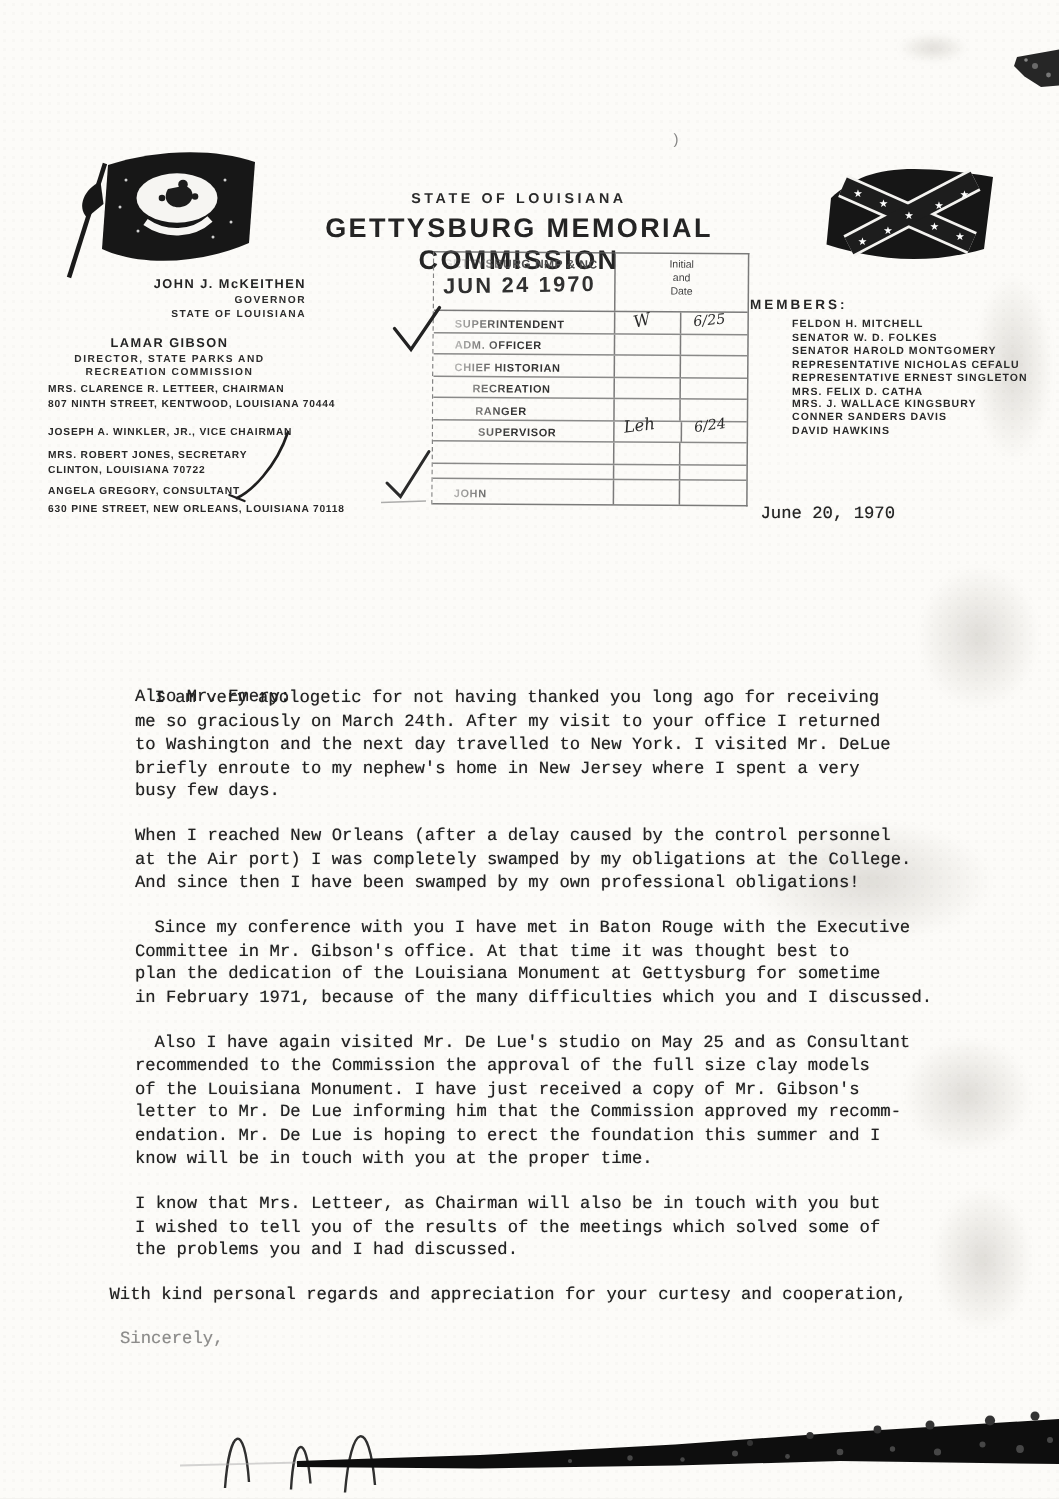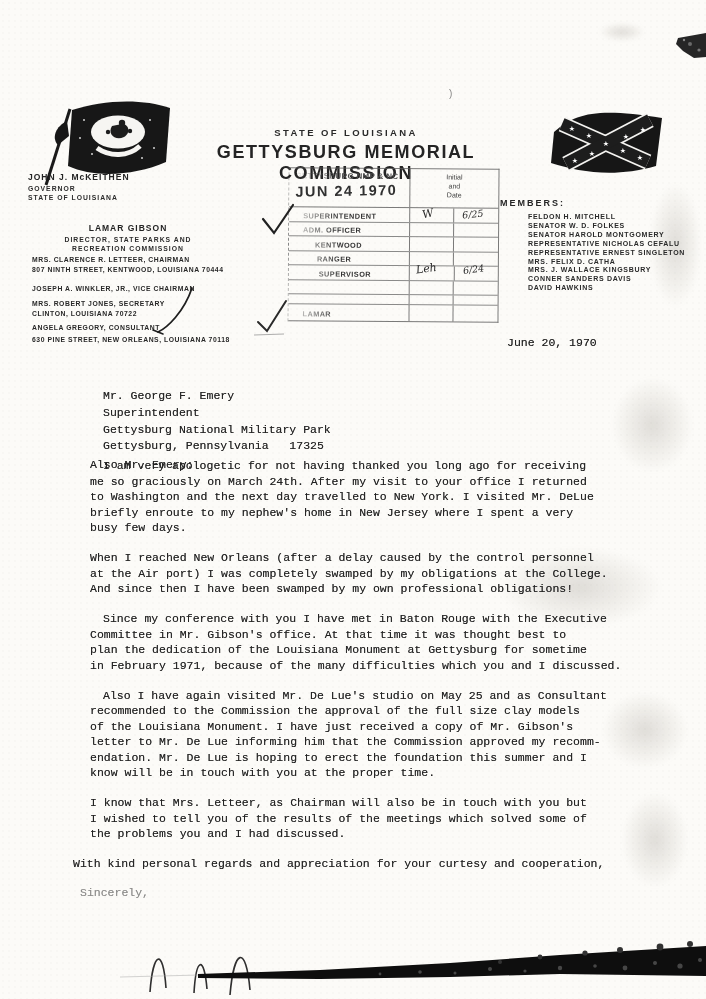--- a/index.html
+++ b/index.html
@@ -7,25 +7,25 @@
   .page{
     position:relative;width:706px;height:999px;margin:0 auto;
     background:#fcfbf8;
     background-image:radial-gradient(rgba(60,55,45,.018) 1px, transparent 1px);
     background-size:6px 6px;
     overflow:hidden;
     font-family:"Liberation Sans", sans-serif;
     color:#1e1e1e;
   }
   
-  .lh-left{position:absolute;left:28px;top:172px;width:176px;text-align:left;}
+  .lh-left{position:absolute;left:28px;top:184px;width:176px;text-align:right;}
   .gov-name{font-size:8.5px;font-weight:700;letter-spacing:1px;color:#242424;}
   .gov-title{font-size:6.8px;font-weight:700;letter-spacing:1px;margin-top:3px;color:#2c2c2c;}
   .gov-org{font-size:6.8px;font-weight:700;letter-spacing:1px;margin-top:2px;color:#2c2c2c;}
-  .dir-block{position:absolute;left:40px;top:223px;width:176px;text-align:center;}
+  .dir-block{position:absolute;left:25px;top:223px;width:176px;text-align:center;}
   .officers{position:absolute;left:32px;top:256px;width:230px;text-align:left;}
   .officer-line{font-size:6.8px;font-weight:700;letter-spacing:.55px;line-height:8px;color:#282828;white-space:nowrap;}
   .o1{margin-top:2px}.o2{margin-top:11px}.o3{margin-top:7px}.o4{margin-top:2px}.o5{margin-top:6px}.o6{margin-top:4px}
   
   .heading{position:absolute;left:196px;top:127px;width:300px;text-align:center;}
   .heading-state{font-size:9.5px;font-weight:700;letter-spacing:2.4px;color:#2a2a2a;}
   .heading-commission{font-size:18px;font-weight:700;letter-spacing:1.6px;margin-top:4px;color:#242424;}
   
   .stamp{position:absolute;left:288px;top:168px;width:211px;transform:rotate(.4deg);color:#3b3b3b;}
   .stamp-box{border:1px solid rgba(90,90,90,.8);border-left:1px dashed rgba(120,120,120,.9);}
@@ -145,21 +145,26 @@
         <div class="st-date">
             <span class="hand hand-625">6/25</span>
           </div>
       </div>
       <div class="st-row">
         <div class="st-label fadeL">ADM. OFFICER</div>
         <div class="st-init"></div>
           <div class="st-date"></div>
       </div>
       <div class="st-row">
-        <div class="st-label fadeL" style="padding-left:26px;">KENTWOOD</div>
+        <div class="st-label fadeL">CHIEF HISTORIAN</div>
+        <div class="st-init"></div>
+          <div class="st-date"></div>
+      </div>
+      <div class="st-row">
+        <div class="st-label fadeL" style="padding-left:26px;">RECREATION</div>
         <div class="st-init"></div>
           <div class="st-date"></div>
       </div>
       <div class="st-row">
         <div class="st-label fadeL" style="padding-left:28px;">RANGER</div>
         <div class="st-init"></div>
           <div class="st-date"></div>
       </div>
       <div class="st-row">
         <div class="st-label fadeL" style="padding-left:30px;">SUPERVISOR</div>
@@ -174,21 +179,21 @@
         <div class="st-label"></div>
           <div class="st-init"></div>
           <div class="st-date"></div>
       </div>
       <div class="st-row gap">
         <div class="st-label"></div>
           <div class="st-init"></div>
           <div class="st-date"></div>
       </div>
       <div class="st-row file">
-        <div class="st-label fadeL" style="padding-top:5px;">LAMAR</div>
+        <div class="st-label fadeL" style="padding-top:5px;">JOHN</div>
         <div class="st-init"></div>
           <div class="st-date"></div>
       </div>
     </div>
   </div>
 
   <svg class="flag-svg" style="left:548px;top:106px;" width="120" height="72" viewBox="0 0 120 72">
     <path d="M6,26 C28,6 52,2 114,12 L108,60 C66,72 32,66 3,57 Z" fill="#161616"></path>
     <path d="M14,18 L100,56" stroke="#f4f3f0" stroke-width="16" fill="none"></path>
     <path d="M18,58 L102,14" stroke="#f4f3f0" stroke-width="16" fill="none"></path>
@@ -214,24 +219,20 @@
     <div class="member-line">SENATOR HAROLD MONTGOMERY</div>
     <div class="member-line">REPRESENTATIVE NICHOLAS CEFALU</div>
     <div class="member-line">REPRESENTATIVE ERNEST SINGLETON</div>
     <div class="member-line">MRS. FELIX D. CATHA</div>
     <div class="member-line">MRS. J. WALLACE KINGSBURY</div>
     <div class="member-line">CONNER SANDERS DAVIS</div>
     <div class="member-line">DAVID HAWKINS</div>
   </div>
 
   <div class="mono letter-date">June 20, 1970</div>
-  <div class="mono recipient">Mr. George F. Emery
-Superintendent
-Gettysburg National Military Park
-Gettysburg, Pennsylvania   17325</div>
   <div class="mono salutation">Also Mr. Emery:</div>
 
   <div class="body-block">
     <div class="mono para indent">I am very apologetic for not having thanked you long ago for receiving
 me so graciously on March 24th. After my visit to your office I returned
 to Washington and the next day travelled to New York. I visited Mr. DeLue
 briefly enroute to my nephew's home in New Jersey where I spent a very
 busy few days.</div>
     <div class="mono para">When I reached New Orleans (after a delay caused by the control personnel
 at the Air port) I was completely swamped by my obligations at the College.

